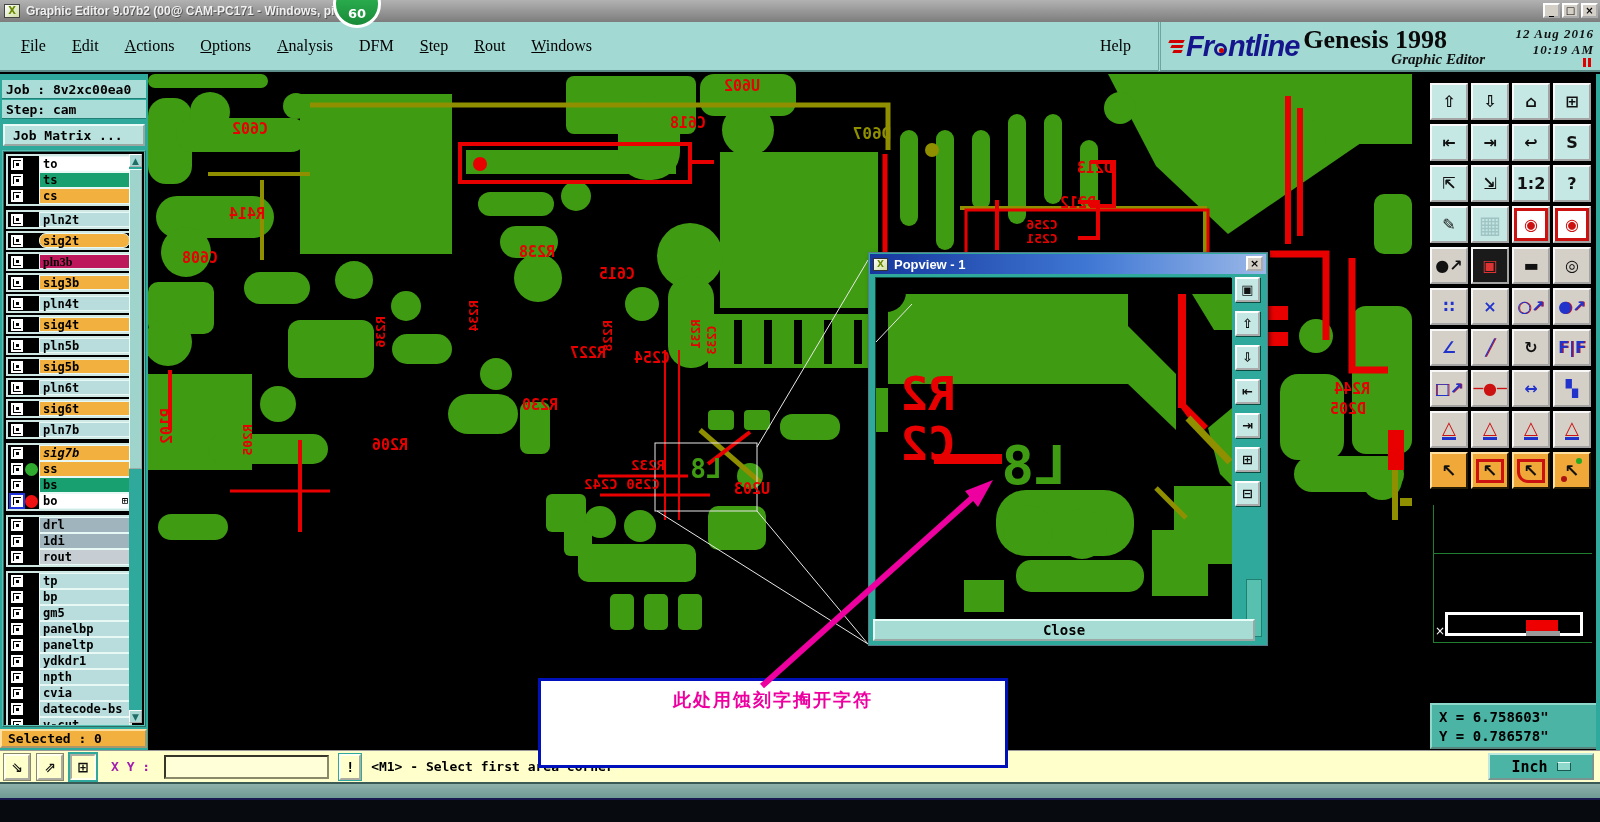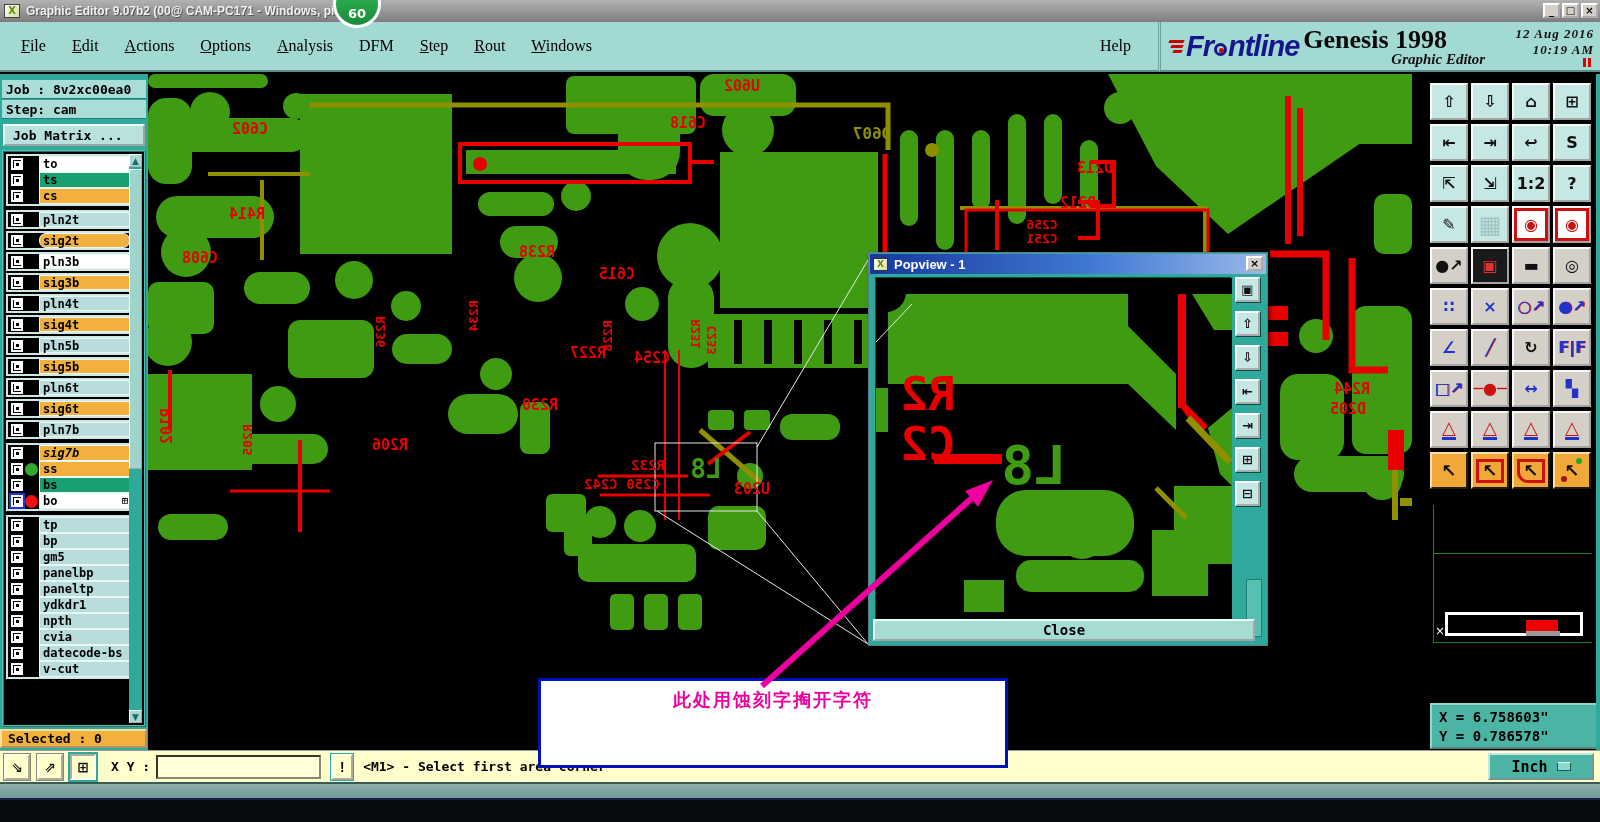--- a/index.html
+++ b/index.html
@@ -150,21 +150,21 @@
   .annotext { color:#ee00a0; font:bold 18px "DejaVu Sans",sans-serif; letter-spacing:2px; }
   #arrow-svg { position:absolute; left:0; top:0; width:1600px; height:822px; z-index:50; pointer-events:none; }
 
   
   .statusbar { position:absolute; left:0; top:750px; width:1600px; height:32px; background:#ffffcc;
     border-top:1px solid #999; display:flex; align-items:center; padding-left:4px; z-index:20; }
   .blbtn { width:26px; height:26px; background:#ffffcc; border:2px outset #fffff0;
     box-shadow:0 0 0 1px #8a8a6a; margin-right:7px; font:bold 14px "DejaVu Sans",sans-serif; color:#111;
     display:flex; align-items:center; justify-content:center; }
   .blbtn.pressed { border-style:inset; outline:2px solid #2fa99b; }
-  .xylabel { font:bold 13px "DejaVu Sans Mono",monospace; color:#000000; margin:0 6px 0 8px; }
+  .xylabel { font:bold 13px "DejaVu Sans Mono",monospace; color:#a21caf; margin:0 14px 0 8px; }
   .xyinput { width:165px; height:24px; background:#ffffd8; border:2px inset #8a8a6a;
     font:13px "DejaVu Sans Mono",monospace; padding-left:4px; }
   .alertbtn { width:22px; height:26px; background:#ffffcc; border:2px outset #fffff0;
     box-shadow:0 0 0 1px #2fa99b; margin-left:10px; font:bold 14px "DejaVu Sans Mono",monospace;
     display:flex; align-items:center; justify-content:center; }
   .msg { font:bold 13px "DejaVu Sans Mono",monospace; color:#000; margin-left:10px; white-space:nowrap; }
   .inchbtn { position:absolute; left:1488px; top:2px; width:106px; height:27px; background:#4cb4a4;
     border:2px outset #bfe8e0; font:bold 15px "DejaVu Sans Mono",monospace; color:#000;
     display:flex; align-items:center; justify-content:center; gap:9px; }
   .inchglyph { width:14px; height:9px; background:#8fd8cc; border:1px solid #1a5a50; border-top-color:#e8fff8; }
@@ -257,21 +257,21 @@
             <div class="lname" style="background: rgb(185, 220, 220);">pln2t</div>
           </div>
           <div class="lrow">
             <div class="chk"></div>
             <div class="mid"></div>
             <div class="lname" style="background: rgb(242, 177, 62); border-radius: 7px;">sig2t</div>
           </div>
           <div class="lrow">
             <div class="chk"></div>
             <div class="mid"></div>
-            <div class="lname" style="background: #ffffff;">pln3b</div>
+            <div class="lname" style="background: #be185d; font-family: Liberation Serif, serif;">pln3b</div>
           </div>
           <div class="lrow">
             <div class="chk"></div>
             <div class="mid"></div>
             <div class="lname" style="background: rgb(242, 177, 62);">sig3b</div>
           </div>
           <div class="lrow">
             <div class="chk"></div>
             <div class="mid"></div>
             <div class="lname" style="background: rgb(185, 220, 220);">pln4t</div>
@@ -324,20 +324,37 @@
             <div class="chk"></div>
             <div class="mid"></div>
             <div class="lname" style="background: rgb(24, 160, 112);">bs</div>
           </div>
           <div class="lrow">
             <div class="chk active"></div>
             <div class="mid">
               <div class="dot" style="background: rgb(238, 17, 17);"></div>
             </div>
             <div class="lname" style="background: rgb(255, 255, 255);">bo<span class="gridg">⊞</span></div>
+          </div>
+        </div>
+        <div class="lgroup tight">
+          <div class="lrow">
+            <div class="chk"></div>
+            <div class="mid"></div>
+            <div class="lname" style="background: rgb(159, 180, 188);">drl</div>
+          </div>
+          <div class="lrow">
+            <div class="chk"></div>
+            <div class="mid"></div>
+            <div class="lname" style="background: rgb(159, 180, 188);">1di</div>
+          </div>
+          <div class="lrow">
+            <div class="chk"></div>
+            <div class="mid"></div>
+            <div class="lname" style="background: rgb(198, 206, 212);">rout</div>
           </div>
         </div>
         <div class="lgroup tight">
           <div class="lrow">
             <div class="chk"></div>
             <div class="mid"></div>
             <div class="lname" style="background: rgb(185, 220, 220);">tp</div>
           </div>
           <div class="lrow">
             <div class="chk"></div>

